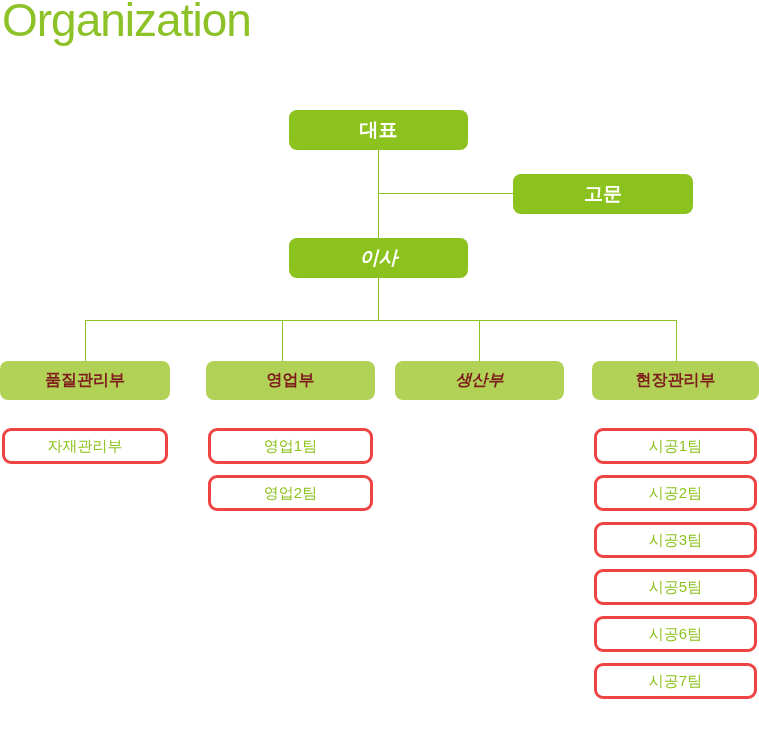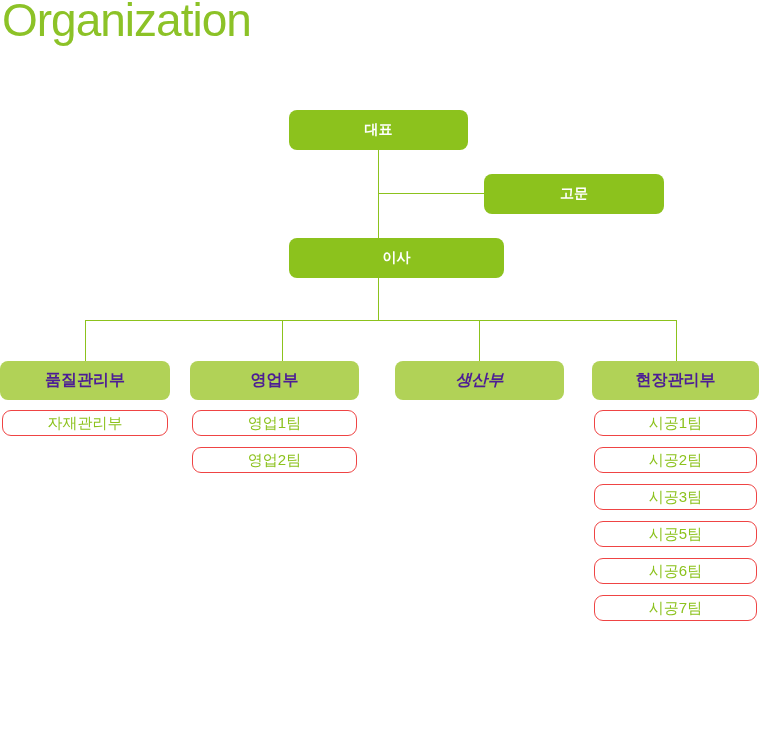--- a/index.html
+++ b/index.html
@@ -31,83 +31,83 @@
     position: absolute;
     display: flex;
     align-items: center;
     justify-content: center;
     border-radius: 8px;
   }
   .exec {
     background: #8cc21d;
     color: #ffffff;
     font-weight: bold;
-    font-size: 14px;
+    font-size: 19px;
   }
   .line {
     position: absolute;
     background: #8cc21d;
   }
   .col {
     position: absolute;
     top: 361px;
   }
   .dept {
     display: flex;
     align-items: center;
     justify-content: center;
     height: 39px;
     border-radius: 8px;
     background: #b1d257;
-    color: #4c1d95;
+    color: #7f1d1d;
     font-weight: bold;
     font-size: 16px;
-    margin-bottom: 10px;
+    margin-bottom: 28px;
   }
   .team {
     display: flex;
     align-items: center;
     justify-content: center;
-    height: 26px;
+    height: 36px;
     border-radius: 9px;
     background: #ffffff;
-    border: 1px solid #ef4444;
+    border: 3px solid #ef4444;
     color: #8cc21d;
     font-size: 15px;
     margin: 0 2px 11px 2px;
     box-sizing: border-box;
     white-space: nowrap;
   }
 </style>
 </head>
 <body>
 
 <div class="canvas">
 
   <div class="title">Organization</div>
 
   <div class="node exec" style="left:289px;top:110px;width:179px;height:40px;">대표</div>
-  <div class="node exec" style="left:484px;top:174px;width:180px;height:40px;">고문</div>
-  <div class="node exec" style="left:289px;top:238px;width:215px;height:40px;">이사</div>
+  <div class="node exec" style="left:513px;top:174px;width:180px;height:40px;">고문</div>
+  <div class="node exec" style="left:289px;top:238px;width:179px;height:40px;font-style:italic;">이사</div>
 
   <div class="line" style="left:378px;top:150px;width:1px;height:88px;"></div>
   <div class="line" style="left:378px;top:193px;width:135px;height:1px;"></div>
   <div class="line" style="left:378px;top:277px;width:1px;height:44px;"></div>
   <div class="line" style="left:85px;top:320px;width:591px;height:1px;"></div>
   <div class="line" style="left:85px;top:320px;width:1px;height:41px;"></div>
   <div class="line" style="left:282px;top:320px;width:1px;height:41px;"></div>
   <div class="line" style="left:479px;top:320px;width:1px;height:41px;"></div>
   <div class="line" style="left:676px;top:320px;width:1px;height:41px;"></div>
 
   <div class="col" style="left:0;width:170px;">
     <div class="dept">품질관리부</div>
     <div class="team">자재관리부</div>
   </div>
 
-  <div class="col" style="left:190px;width:169px;">
+  <div class="col" style="left:206px;width:169px;">
     <div class="dept">영업부</div>
     <div class="team">영업1팀</div>
     <div class="team">영업2팀</div>
   </div>
 
   <div class="col" style="left:395px;width:169px;font-style:italic;">
     <div class="dept">생산부</div>
   </div>
 
   <div class="col" style="left:592px;width:167px;">

